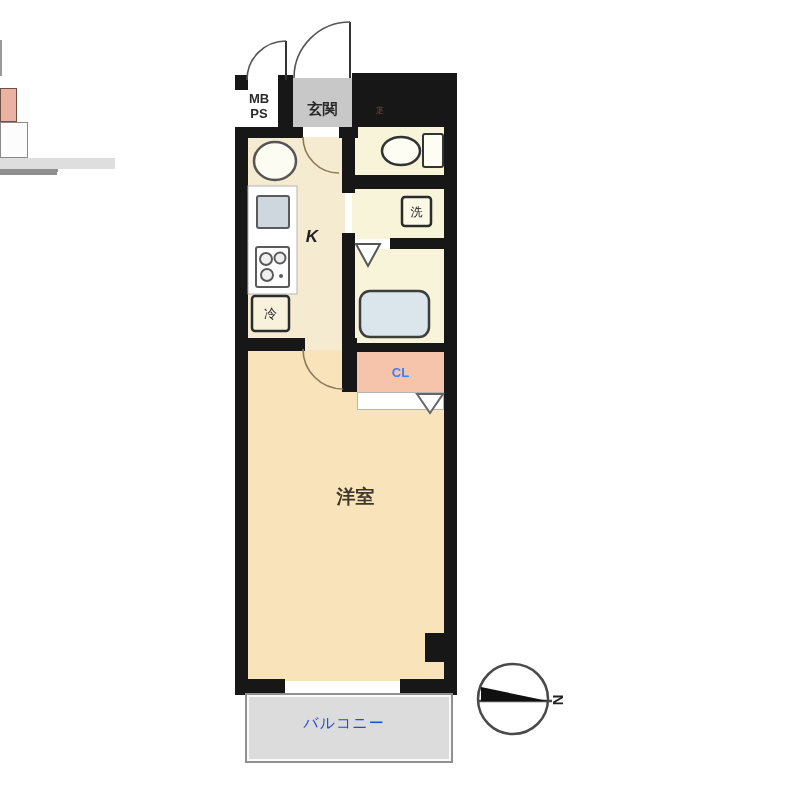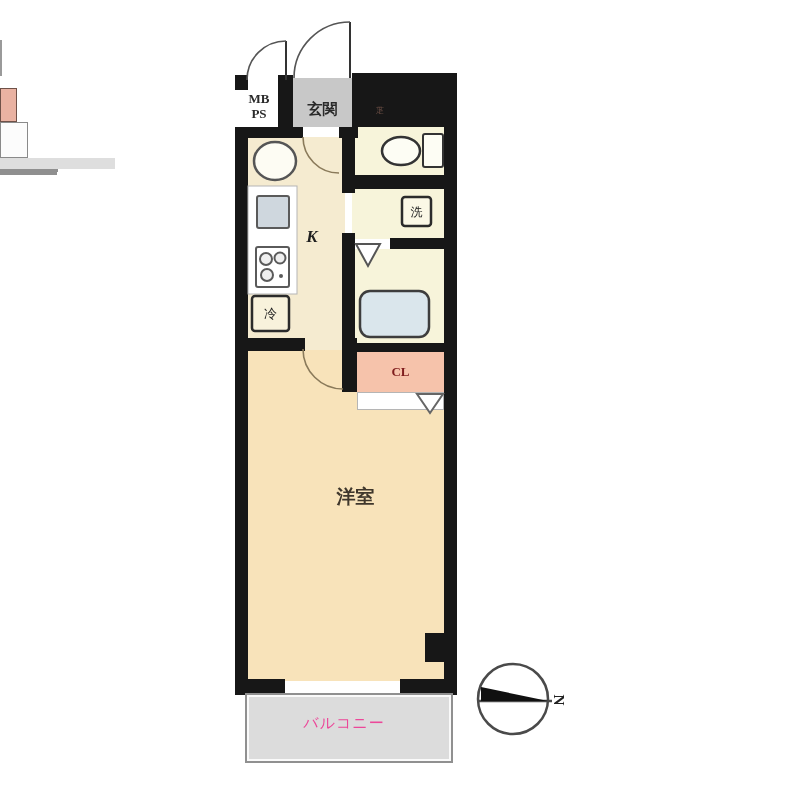--- a/index.html
+++ b/index.html
@@ -1,18 +1,18 @@
 <!DOCTYPE html>
 <html><head>
 <meta charset="utf-8">
 <style>
   html,body{margin:0;padding:0;background:#ffffff;}
   #canvas{
     position:relative;width:800px;height:800px;background:#ffffff;overflow:hidden;
-    font-family:Liberation Serif, serif;color:#222;
+    font-family:Liberation Sans, sans-serif;color:#222;
   }
   .abs{position:absolute;}
   .room{position:absolute;}
   .wall{position:absolute;background:#171717;}
   .label{position:absolute;display:flex;align-items:center;justify-content:center;
          text-align:center;color:#2a2a2a;}
   svg{position:absolute;left:0;top:0;}
   
   .mbps{background:#ffffff;}
   .genkan{background:#c8c8c8;}
@@ -121,23 +121,23 @@
   <div class="label" style="left:293px;top:96px;width:59px;height:26px;font-size:15px;font-weight:bold;">玄関</div>
 
   <div class="label" style="left:370px;top:84px;width:17px;height:32px;font-size:8px;color:#5f463e;writing-mode:vertical-rl;">下足</div>
 
   <div class="label" style="left:300px;top:226px;width:24px;height:22px;font-size:17px;font-weight:bold;font-style:italic;color:#1f1f1f;">K</div>
 
   <div class="label" style="left:252px;top:303px;width:37px;height:22px;font-size:13px;color:#222;">冷</div>
 
   <div class="label" style="left:402px;top:202px;width:29px;height:20px;font-size:12px;color:#222;">洗</div>
 
-  <div class="label" style="left:357px;top:362px;width:87px;height:20px;font-size:13px;font-weight:bold;color:#7f1d1d;">CL</div>
+  <div class="label" style="left:357px;top:362px;width:87px;height:20px;font-size:13px;font-weight:bold;color:#3b82f6;">CL</div>
 
   <div class="abs" style="left:248px;top:484px;width:196px;text-align:center;color:#3f372c;">
     <div style="font-size:19px;font-weight:bold;line-height:1.4;padding-left:19px;">洋室</div>
   </div>
 
-  <div class="label" style="left:245px;top:712px;width:198px;height:22px;font-size:15px;color:#ec4899;letter-spacing:1px;">バルコニー</div>
+  <div class="label" style="left:245px;top:712px;width:198px;height:22px;font-size:15px;color:#1d4ed8;letter-spacing:1px;">バルコニー</div>
 
   <div class="label" style="left:550px;top:691px;width:18px;height:18px;font-size:15px;font-weight:bold;color:#222;transform:rotate(90deg);">N</div>
 
 </div>
 
 </body></html>

